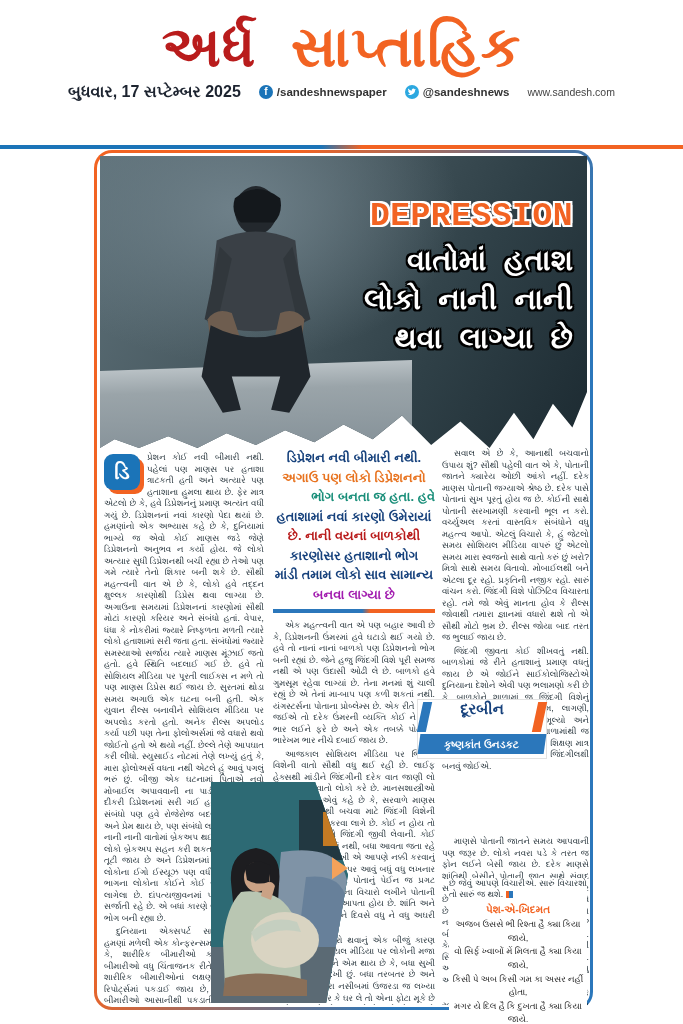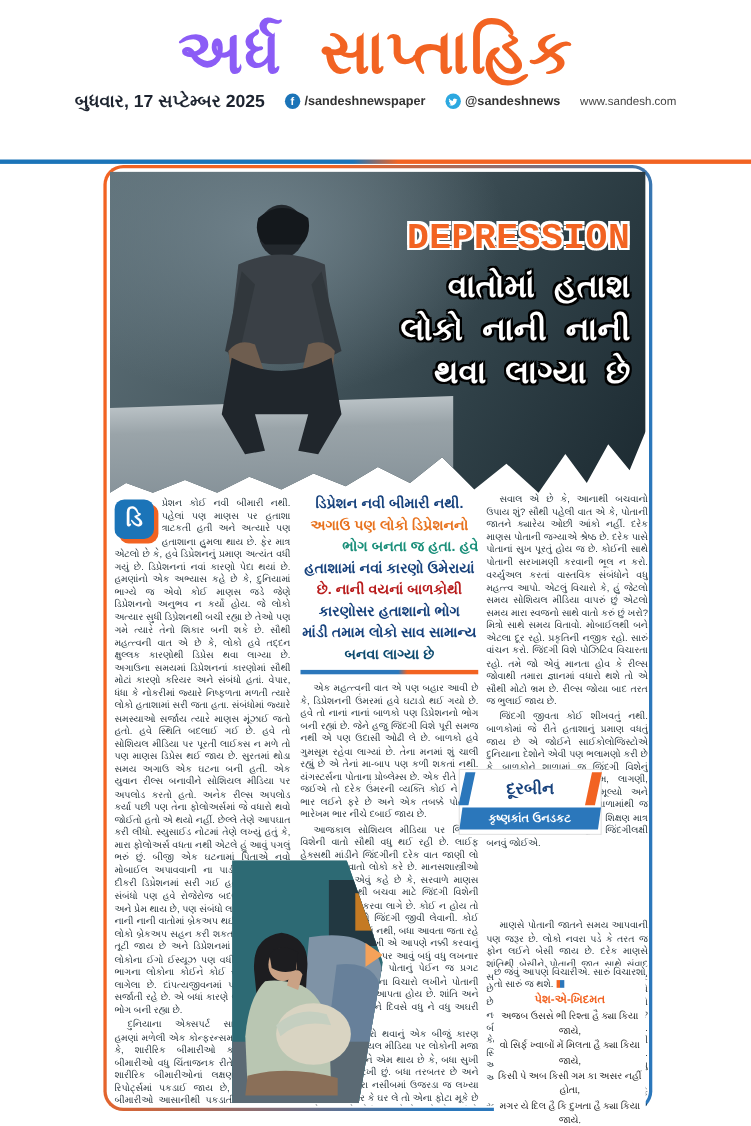--- a/index.html
+++ b/index.html
@@ -2,21 +2,21 @@
 <html><head>
 <meta charset="utf-8">
 <style>
   html,body{margin:0;padding:0;}
   body{width:683px;height:1024px;position:relative;background:#ffffff;
        font-family:"Liberation Sans","DejaVu Sans",sans-serif;overflow:hidden;}
 
   
   .masthead{position:absolute;left:0;top:18px;width:683px;text-align:center;}
   .mast-title{font-size:56px;font-weight:bold;letter-spacing:1px;line-height:1.05;}
-  .mast-title .t1{color:#8b5cf6;}
+  .mast-title .t1{color:#b91c1c;}
   .mast-title .t2{color:#f26322;margin-left:18px;}
   .mast-info{margin-top:6px;display:flex;justify-content:center;align-items:center;gap:18px;
              font-size:11.5px;color:#222;}
   .mast-date{font-weight:bold;font-size:16px;color:#1d2430;}
   .soc{display:flex;align-items:center;gap:4px;font-weight:bold;color:#333;}
   .soc-badge{width:14px;height:14px;border-radius:50%;display:inline-flex;
              align-items:center;justify-content:center;color:#fff;font-size:10px;font-weight:bold;}
   .fb{background:#1b74b8;}
   .tw{background:#2ca8e0;}
   .mast-web{color:#444;font-size:10.5px;}
@@ -59,21 +59,21 @@
            font-weight:bold;display:flex;align-items:center;justify-content:center;}
 
   
   .standfirst{font-weight:bold;font-size:13px;line-height:1.5;text-align:center;margin-bottom:5px;}
   .sf-divider{height:4px;margin:4px 0 7px 0;
               background:linear-gradient(to right,#2b77bb 0%,#2b77bb 55%,#f26322 60%,#f26322 100%);}
 
   
   .byline-box{position:absolute;left:418px;top:700px;width:128px;height:58px;background:#fff;
               box-shadow:0 0 0 1px #e2e2e2;z-index:5;}
-  .byline-top{position:relative;height:34px;display:flex;align-items:center;justify-content:center;}
+  .byline-top{position:relative;height:34px;display:flex;justify-content:center;}
   .byline-bar-l{position:absolute;left:2px;top:2px;width:9px;height:30px;background:#2b77bb;transform:skewX(-12deg);}
   .byline-bar-r{position:absolute;right:2px;top:2px;width:9px;height:30px;background:#f26322;transform:skewX(-12deg);}
   .byline-name{font-size:15px;font-weight:bold;color:#16417c;}
   .byline-author{height:20px;margin:0 1px;background:#2b77bb;color:#fff;font-weight:bold;font-size:10.5px;
                  display:flex;align-items:center;justify-content:center;transform:skewX(-8deg);}
   .byline-author span{transform:skewX(8deg);}
 
   
   .inset{position:absolute;left:211px;top:782px;width:137px;height:221px;z-index:4;}
   .inset-img{position:absolute;inset:0;
@@ -153,21 +153,21 @@
 
 <div class="col" id="col2">
   <div class="standfirst" id="standfirst">
       <div class="sf-line" style="color: rgb(22, 65, 124);">ડિપ્રેશન નવી બીમારી નથી.</div>
       <div class="sf-line" style="color: rgb(232, 115, 31);">અગાઉ પણ લોકો ડિપ્રેશનનો</div>
       <div class="sf-line" style="color: rgb(26, 143, 122); text-align: right;">ભોગ બનતા જ હતા. હવે</div>
       <div class="sf-line" style="color: rgb(22, 65, 124);">હતાશામાં નવાં કારણો ઉમેરાયાં</div>
       <div class="sf-line" style="color: #b91c1c;">છે. નાની વયનાં બાળકોથી</div>
       <div class="sf-line" style="color: rgb(22, 65, 124);">કારણોસર હતાશાનો ભોગ</div>
       <div class="sf-line" style="color: rgb(22, 65, 124);">માંડી તમામ લોકો સાવ સામાન્ય</div>
-      <div class="sf-line" style="color: #0c4a6e;">બનવા લાગ્યા છે</div>
+      <div class="sf-line" style="color: #a21caf;">બનવા લાગ્યા છે</div>
     </div>
   <div class="sf-divider"></div>
   <div id="col2-paras">
       <p>એક મહત્ત્વની વાત એ પણ બહાર આવી છે કે, ડિપ્રેશનની ઉંમરમાં હવે ઘટાડો થઈ ગયો છે. હવે તો નાનાં નાનાં બાળકો પણ ડિપ્રેશનનો ભોગ બની રહ્યાં છે. જેને હજુ જિંદગી વિશે પૂરી સમજ નથી એ પણ ઉદાસી ઓઢી લે છે. બાળકો હવે ગુમસૂમ રહેવા લાગ્યાં છે. તેના મનમાં શું ચાલી રહ્યું છે એ તેનાં મા-બાપ પણ કળી શકતાં નથી. યંગસ્ટર્સના પોતાના પ્રોબ્લેમ્સ છે. એક રીતે જોવા જઈએ તો દરેક ઉંમરની વ્યક્તિ કોઈ ને કોઈ ભાર લઈને ફરે છે અને એક તબક્કે પોતે જ ભારેખમ ભાર નીચે દબાઈ જાય છે.</p>
       <p>આજકાલ સોશિયલ મીડિયા પર જિંદગી વિશેની વાતો સૌથી વધુ થઈ રહી છે. લાઈફ હેક્સથી માંડીને જિંદગીની દરેક વાત જાણી લો ત્યાં સુધીની વાતો લોકો કરે છે. માનસશાસ્ત્રીઓ એ વિશે પણ એવું કહે છે કે, સરવાળે માણસ પોતાની હતાશાથી બચવા માટે જિંદગી વિશેની સારી સારી વાતો કરવા લાગે છે. કોઈ ન હોય તો કંઈ નહીં, આપણે જિંદગી જીવી લેવાની. કોઈ કાયમ સાથે રહેવાનું નથી, બધા આવતા જતા રહે છે. સુખી રહેવું કે દુ:ખી એ આપણે નક્કી કરવાનું છે. સોશિયલ મીડિયા પર આવું બધું વધુ લખનાર લોકો આડકતરી રીતે પોતાનું પેઈન જ પ્રગટ કરતા હોય છે. પોતાના વિચારો લખીને પોતાની જાતને જ સાંત્વના આપતા હોય છે. શાંતિ અને સુખની શોધ દિવસે ને દિવસે વધુ ને વધુ અઘરી બનતી જાય છે.</p>
       <p>ડિપ્રેશનમાં વધારો થવાનું એક બીજું કારણ દેખાદેખી છે. સોશિયલ મીડિયા પર લોકોની મજા કરતી પોસ્ટ જોઈને એમ થાય છે કે, બધા સુખી છે અને હું જ દુ:ખી છું. બધા તરબતર છે અને મોજ કરે છે, મારા નસીબમાં ઉજરડા જ લખ્યા છે. કોઈ નવી કાર કે ઘર લે તો એના ફોટા મૂકે છે ત્યારે માણસને એવું થાય છે કે, મારે જે કરવું છે એ કરી શકતો નથી. દરેક માણસ પોતાની સરખામણી બીજા સાથે કરવા લાગ્યો છે. બહુ ઓછા લોકોને પોતાના પાસે જે છે એનાથી સંતોષ છે.</p>
     </div>
 </div>
 
 <div class="col" id="col3">

